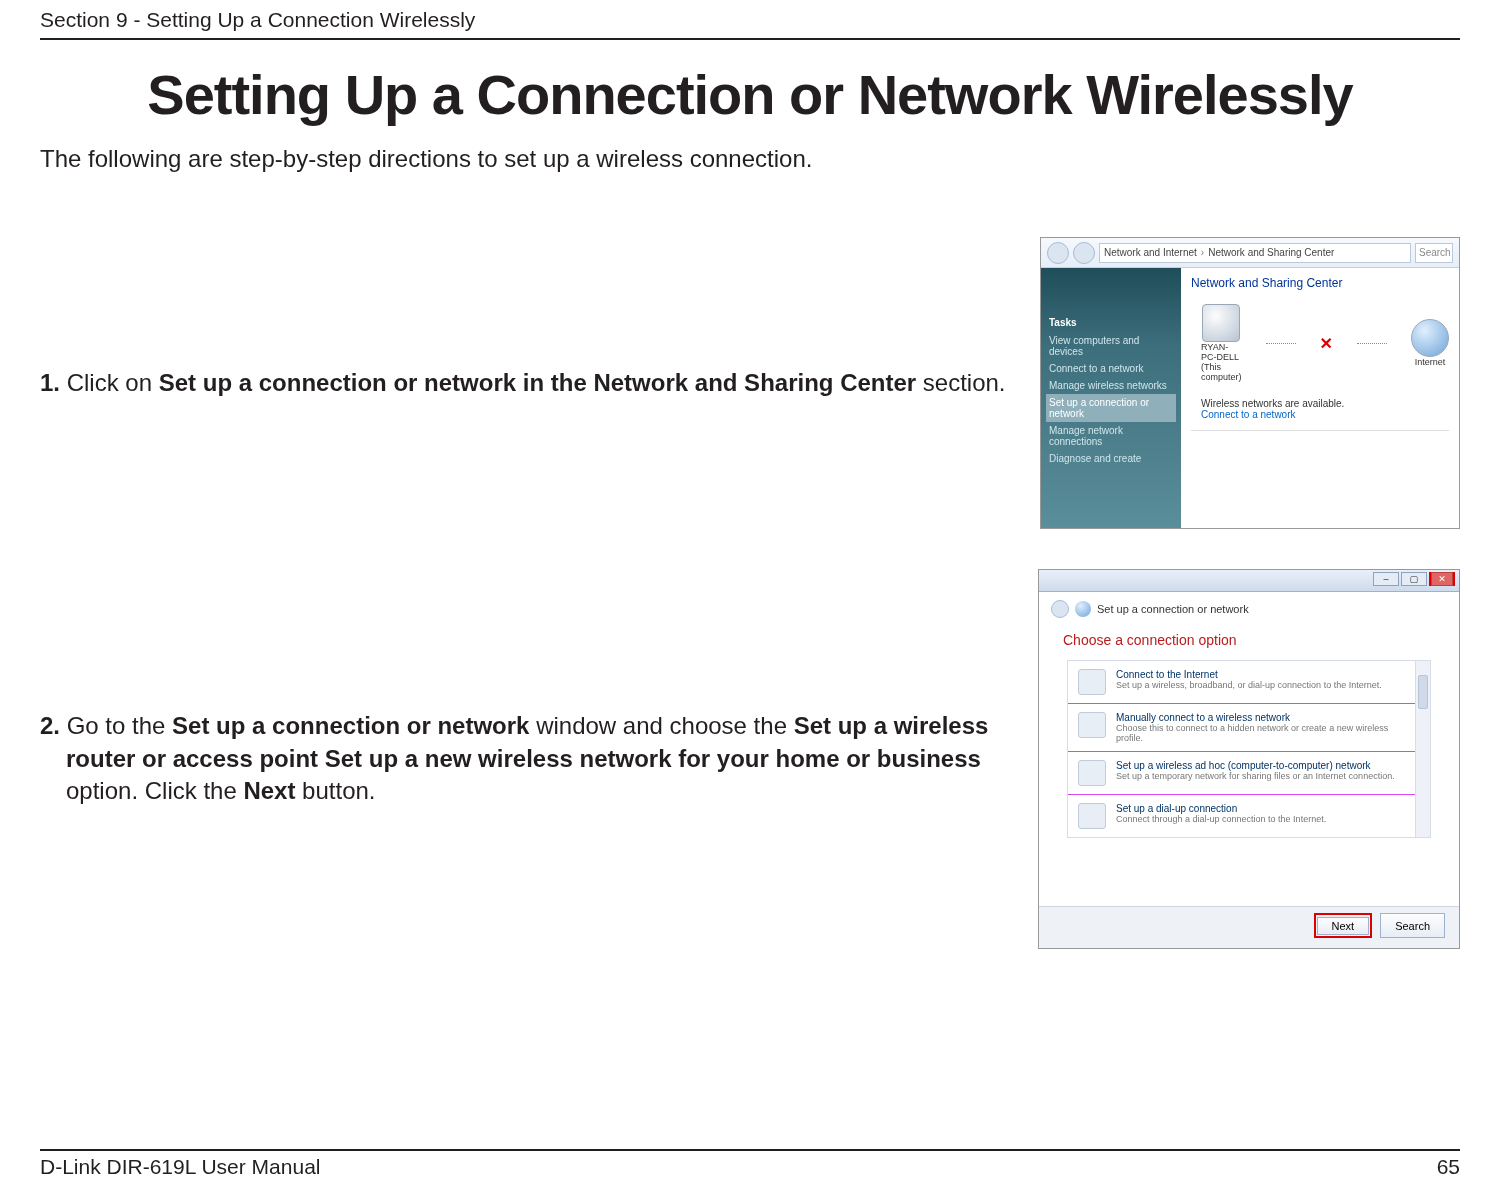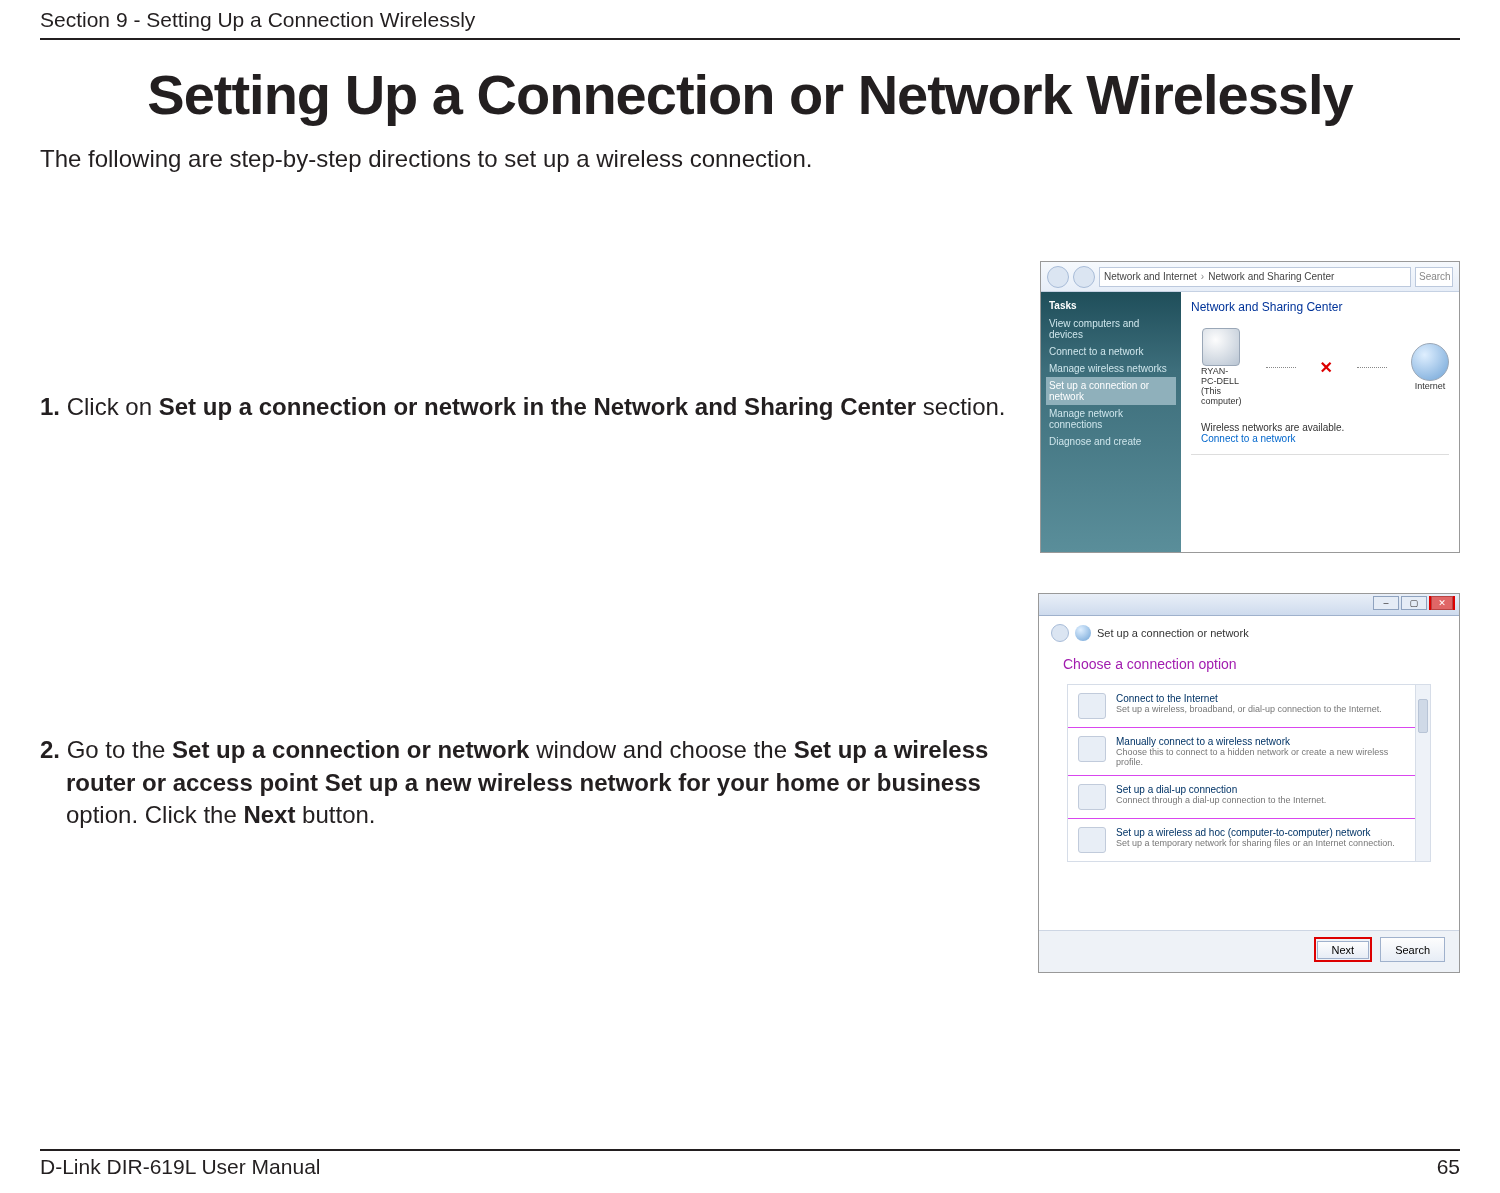--- a/index.html
+++ b/index.html
@@ -20,21 +20,21 @@
   .page-title {
     font-size: 56px;
     font-weight: 700;
     text-align: center;
     margin-top: 22px;
     margin-bottom: 18px;
     letter-spacing: -1px;
   }
   .intro {
     font-size: 24px;
-    margin-bottom: 88px;
+    margin-bottom: 64px;
   }
   .step-row {
     display: flex;
     align-items: center;
     gap: 20px;
     margin-bottom: 40px;
   }
   .step-text {
     flex: 1;
     font-size: 24px;
@@ -57,21 +57,21 @@
   }
   .ss1-top .nav-btn { width:22px;height:22px;border-radius:50%;background:#dbe5f2;border:1px solid #a8bcd8;}
   .ss1-top .bc { flex:1; background:#fff;border:1px solid #bcc9dd;height:20px;display:flex;align-items:center;padding:0 4px;gap:4px;}
   .ss1-top .chev{color:#888;}
   .ss1-top .search{width:38px;background:#fff;border:1px solid #bcc9dd;height:20px;display:flex;align-items:center;padding:0 3px;color:#888;}
   .ss1-body { flex:1; display:flex; }
   .ss1-side {
     width:140px; background: linear-gradient(#1f4e5a,#3d6e7b 30%,#5a8e9a); color:#cfe6ec;
     font-size:10px; padding:8px 8px;
   }
-  .ss1-side .hdr{color:#fff;font-weight:600;margin-bottom:4px;}
+  .ss1-side .hdr{color:#fff;font-weight:600;margin-bottom:4px;margin-top:41px;}
   .ss1-side .item{padding:3px 0;}
   .ss1-side .sel{background:#8fb0bb;color:#fff;padding:3px 3px;margin:0 -3px;}
   .ss1-main { flex:1; padding:8px 10px; font-size:10px;}
   .ss1-main h4{color:#003399;font-size:12px;font-weight:400;margin-bottom:14px;}
   .net-diag{display:flex;align-items:center;gap:24px;justify-content:flex-start;margin:4px 0 16px 10px;}
   .net-node{display:flex;flex-direction:column;align-items:center;font-size:9px;color:#333;}
   .node-img{width:38px;height:38px;border-radius:4px;background:radial-gradient(circle at 35% 30%,#fdfdfd,#b8c4d2);border:1px solid #9aa7b7;}
   .globe{background:radial-gradient(circle at 35% 30%,#dfefff,#6fa3d6);border-radius:50%;}
   .xmark{color:#d00;font-size:16px;font-weight:700;align-self:center;}
   .dash{flex:0 0 30px;height:1px;border-top:1px dotted #888;align-self:center;}
@@ -84,21 +84,21 @@
   
   .ss2 { width:422px; height:380px; background:#fff; position:relative;}
   .ss2-titlebar{height:22px;background:linear-gradient(#e9eff8,#cedbed);border-bottom:1px solid #9fb1cc;position:relative;}
   .ss2-ctrls{position:absolute;right:4px;top:2px;display:flex;gap:2px;}
   .ss2-ctrls span{width:26px;height:14px;border:1px solid #8ea2bf;background:#e5ecf6;display:flex;align-items:center;justify-content:center;font-size:9px;}
   .ss2-ctrls .close{background:#e06666;border-color:#b94343;color:#fff;}
   .ss2-ctrls .closebox{border:2px solid #d00;padding:0;}
   .ss2-head{display:flex;align-items:center;gap:6px;padding:8px 12px;font-size:11px;color:#333;}
   .ss2-head .back{width:18px;height:18px;border-radius:50%;background:#dbe5f2;border:1px solid #a8bcd8;}
   .ss2-head .icn{width:16px;height:16px;background:radial-gradient(circle at 35% 30%,#dfefff,#6fa3d6);border-radius:50%;}
-  .ss2-choose{color:#a21caf;font-size:14px;padding:6px 24px 12px;}
+  .ss2-choose{color:#b91c1c;font-size:14px;padding:6px 24px 12px;}
   .ss2-list{margin:0 28px;border:1px solid #d6dde8;background:#fff;position:relative;}
   .ss2-scroll{position:absolute;right:0;top:0;bottom:0;width:15px;background:#eef2f8;border-left:1px solid #d6dde8;}
   .ss2-scroll .th{height:34px;margin:14px 2px 0;background:#cfd9e7;border:1px solid #b8c4d6;border-radius:2px;}
   .ss2-opt{display:flex;gap:10px;padding:8px 10px;align-items:flex-start;border-bottom:1px solid #d946ef;margin-right:15px;}
   .ss2-opt:last-child{border-bottom:none;}
   .ss2-opt .oimg{width:28px;height:26px;background:#e8eef6;border:1px solid #c1cbdb;border-radius:3px;flex-shrink:0;}
   .ss2-opt .otext .t{font-size:10px;color:#003366;}
   .ss2-opt .otext .s{font-size:9px;color:#777;}
   .ss2-opt.selected{background:#4f81c9;}
   .ss2-opt.selected .t,.ss2-opt.selected .s{color:#fff;}
@@ -211,29 +211,29 @@
       <div class="ss2-opt">
         <div class="oimg"></div>
         <div class="otext">
             <div class="t">Manually connect to a wireless network</div>
             <div class="s">Choose this to connect to a hidden network or create a new wireless profile.</div>
           </div>
       </div>
       <div class="ss2-opt">
         <div class="oimg"></div>
         <div class="otext">
+            <div class="t">Set up a wireless ad hoc (computer-to-computer) network</div>
+            <div class="s">Set up a temporary network for sharing files or an Internet connection.</div>
+          </div>
+      </div>
+      <div class="ss2-opt">
+        <div class="oimg"></div>
+        <div class="otext">
             <div class="t">Set up a dial-up connection</div>
             <div class="s">Connect through a dial-up connection to the Internet.</div>
-          </div>
-      </div>
-      <div class="ss2-opt">
-        <div class="oimg"></div>
-        <div class="otext">
-            <div class="t">Set up a wireless ad hoc (computer-to-computer) network</div>
-            <div class="s">Set up a temporary network for sharing files or an Internet connection.</div>
           </div>
       </div>
     </div>
     <div class="ss2-bottombar"></div>
     <div class="ss2-btns">
       <span class="nextwrap"><button>Next</button></span>
       <button>Search</button>
     </div>
   </div>
 </div>

